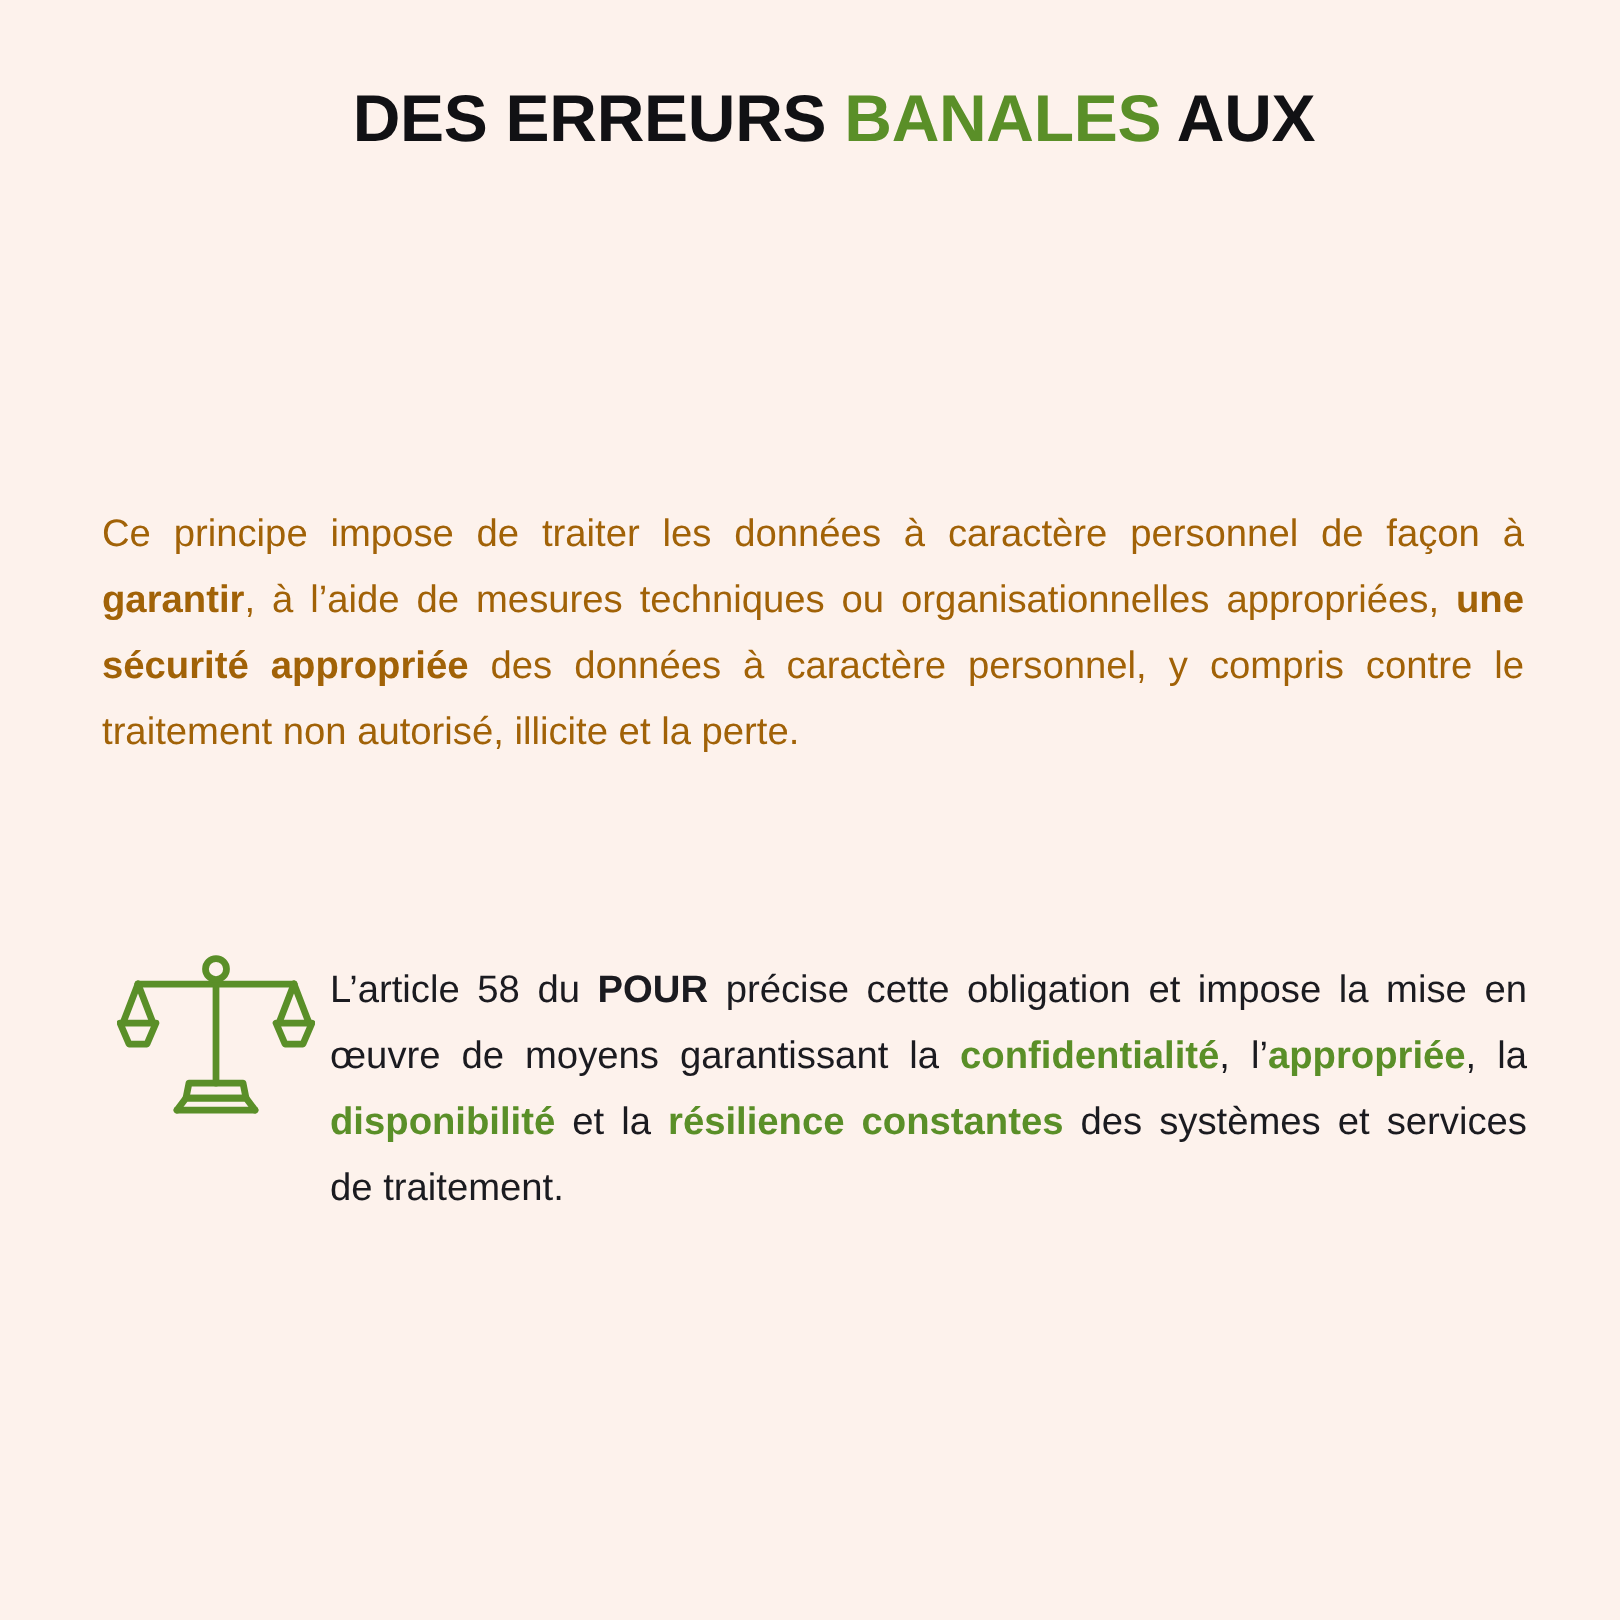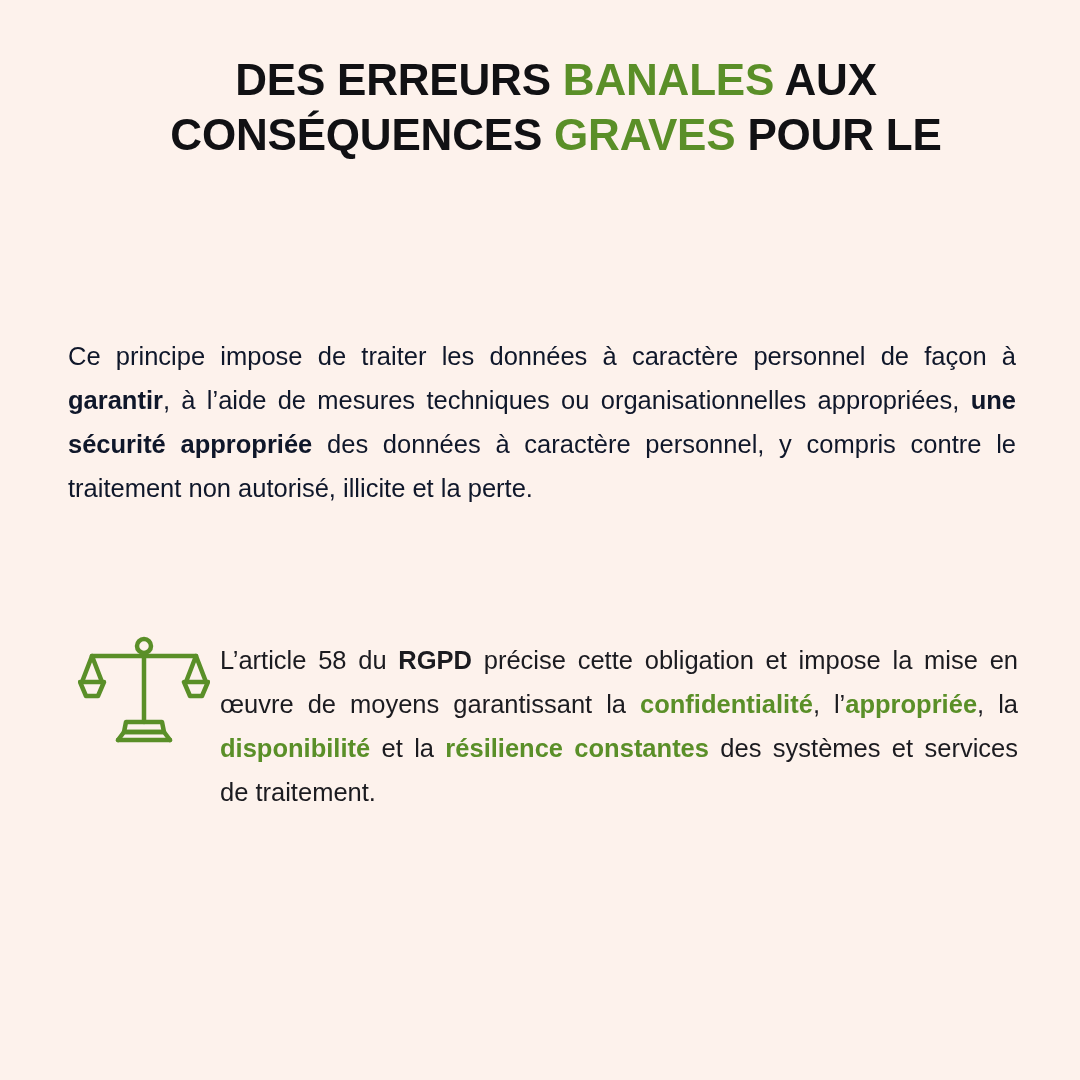--- a/index.html
+++ b/index.html
@@ -42,21 +42,21 @@
   
   .para-1 {
     position: absolute;
     left: 68px;
     top: 308px;
     width: 948px;
     font-size: 25.5px;
     line-height: 44px;
     text-align: justify;
     text-justify: inter-word;
-    color: #0f172a;
+    color: #a16207;
   }
   .para-1 b { font-weight: bold; }
 
   
   .row-2 {
     position: absolute;
     left: 68px;
     top: 612px;
     width: 950px;
     display: flex;
@@ -82,23 +82,20 @@
 </style>
 </head>
 <body>
 
 <div class="page">
 
   <div class="title">
     <div>
       <span>DES ERREURS </span><span class="accent">BANALES</span><span> AUX</span>
     </div>
-    <div>
-      <span>CONSÉQUENCES </span><span class="accent">GRAVES</span><span> POUR LE</span>
-    </div>
   </div>
 
   <p class="para-1">
     <span>Ce principe impose de traiter les données à caractère personnel de façon à </span><b>garantir</b><span>, à l’aide de mesures techniques ou organisationnelles appropriées, </span><b>une sécurité appropriée</b><span> des données à caractère personnel, y compris contre le traitement non autorisé, illicite et la perte.</span>
   </p>
 
   <div class="row-2">
     <div class="scale-icon">
       <svg width="132" height="118" viewBox="0 0 132 118" fill="none" stroke="#5a8f28" stroke-width="4.5" stroke-linecap="round" stroke-linejoin="round">
 
@@ -117,17 +114,17 @@
         <line x1="118" y1="22" x2="128" y2="48"></line>
 
         <path d="M106 48 H130 L124 62 H112 Z"></path>
 
         <path d="M48 88 H84 L86 98 H46 Z"></path>
         <line x1="40" y1="106" x2="92" y2="106"></line>
         <path d="M40 106 L46 98 H86 L92 106"></path>
       </svg>
     </div>
     <p class="para-2">
-      <span>L’article 58 du </span><b>RGPD</b><span> précise cette obligation et impose la mise en œuvre de moyens garantissant la </span><span class="g">confidentialité</span><span>, l’</span><span class="g">appropriée</span><span>, la </span><span class="g">disponibilité</span><span> et la </span><span class="g">résilience constantes</span><span> des systèmes et services de traitement.</span>
+      <span>L’article 58 du </span><b>POUR</b><span> précise cette obligation et impose la mise en œuvre de moyens garantissant la </span><span class="g">confidentialité</span><span>, l’</span><span class="g">appropriée</span><span>, la </span><span class="g">disponibilité</span><span> et la </span><span class="g">résilience constantes</span><span> des systèmes et services de traitement.</span>
     </p>
   </div>
 
 </div>
 
 </body></html>

